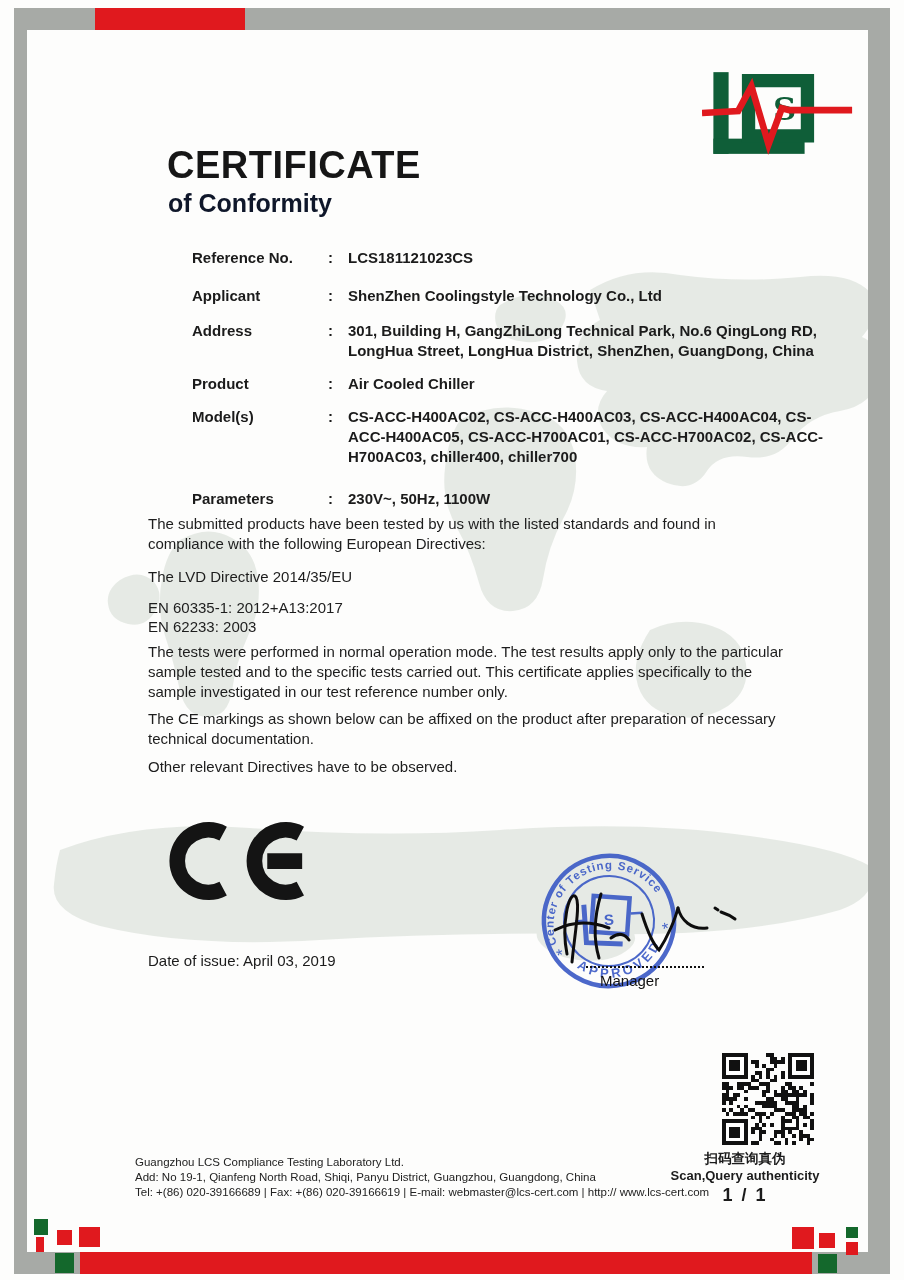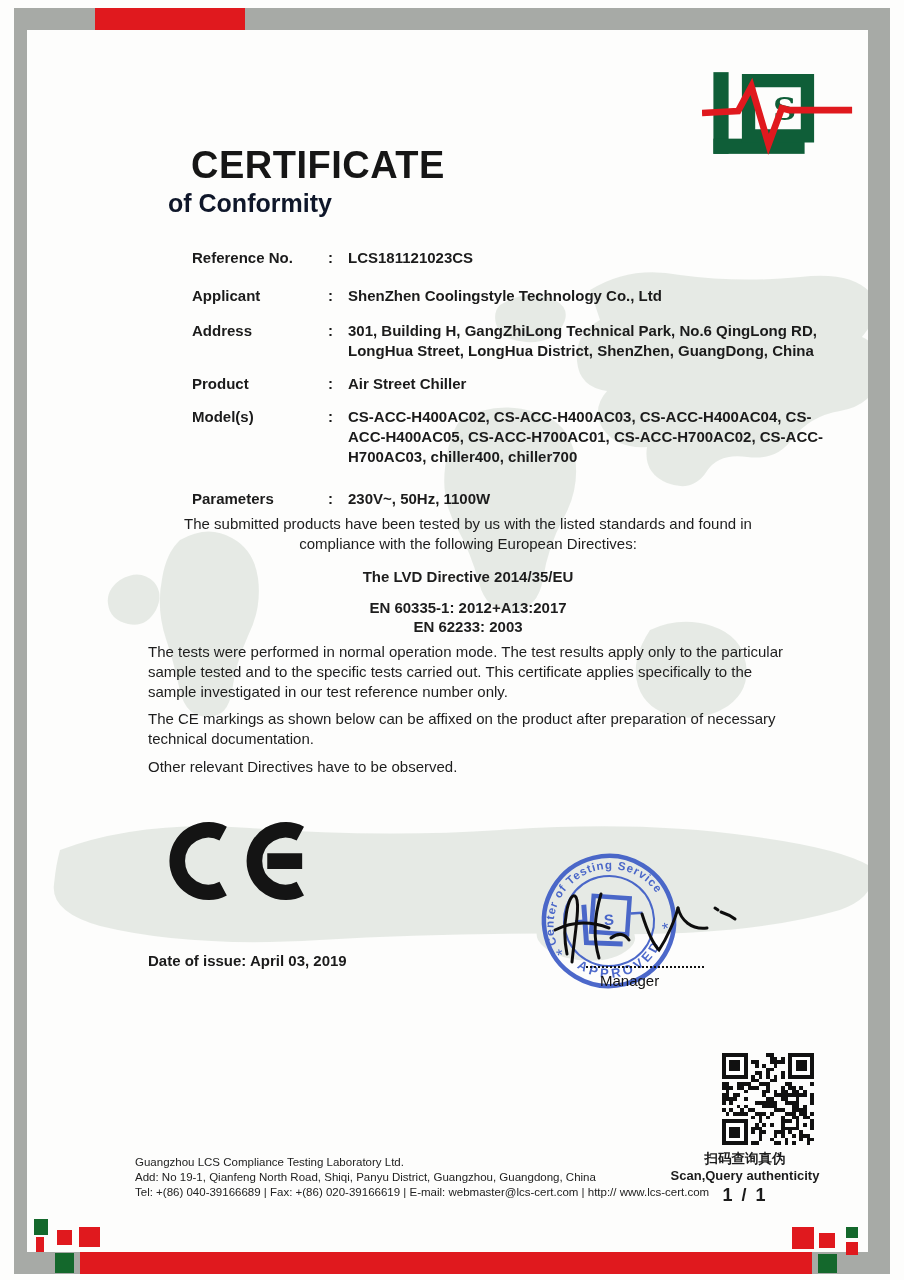--- a/index.html
+++ b/index.html
@@ -13,21 +13,21 @@
   #map{position:absolute;left:30px;top:250px;z-index:0;opacity:.6;}
   
   .content{position:absolute;inset:0;z-index:2;}
   .title{font-size:38px;font-weight:bold;letter-spacing:.5px;color:#161616;}
   .subtitle{font-size:25px;font-weight:bold;color:#0f172a;}
   .fieldrow{position:absolute;left:148px;display:flex;font-size:15px;font-weight:bold;line-height:1.32;margin-left:44px;}
   .fieldrow .lbl{width:136px;flex:none;}
   .fieldrow .colon{width:20px;flex:none;text-align:left;}
   .fieldrow .val{width:478px;}
   .para{position:absolute;left:148px;width:640px;font-size:15px;line-height:1.33;color:#1d1d1d;}
-  .bold{font-weight:bold;text-align:center;}
+  .bold{font-weight:normal;}
   .footer{position:absolute;left:135px;top:1155px;font-size:11.5px;line-height:1.3;color:#222;z-index:3;}
   .qrcap{position:absolute;left:652px;top:1150px;width:186px;text-align:center;z-index:3;}
   .qrcap .zh{font-size:13.5px;font-weight:bold;}
   .qrcap .en{font-size:13px;font-weight:bold;}
   .qrcap .pg{font-size:18px;font-weight:bold;letter-spacing:2px;margin-top:2px;}
   .manager{position:absolute;left:600px;top:972px;font-size:15px;color:#111;z-index:4;}
   .dotline{position:absolute;left:586px;top:966px;width:118px;border-bottom:2px dotted #111;z-index:4;}
   .stampwrap{position:absolute;left:521px;top:833px;z-index:3;opacity:.92;}
   .sigwrap{position:absolute;left:545px;top:872px;z-index:4;}
 </style>
@@ -72,55 +72,55 @@
     <svg class="abs" style="left:702px;top:60px;" width="152" height="106" viewBox="0 0 160 110">
       <g fill="#0f5e38">
         <rect x="12" y="12" width="16" height="86"></rect>
         <rect x="12" y="82" width="96" height="16"></rect>
         <path d="M42 14 h76 v72 h-76 z M56 28 v44 h48 v-44 z"></path>
       </g>
       <text x="87" y="62" text-anchor="middle" font-family="'DejaVu Serif','Liberation Serif',serif" font-size="34" font-weight="bold" fill="#0f5e38">S</text>
       <polyline points="0,55 38,53 52,27 70,88 84,50 92,52 158,52" fill="none" stroke="#e0191e" stroke-width="7" stroke-linejoin="miter"></polyline>
     </svg>
 
-    <div class="abs title" style="left:167px;top:144px;margin-left:24px;">CERTIFICATE</div>
+    <div class="abs title" style="left:167px;top:144px;">CERTIFICATE</div>
     <div class="abs subtitle" style="left:168px;top:189px;">of Conformity</div>
 
     <div class="fieldrow" style="top:248px;">
       <span class="lbl">Reference No.</span>
       <span class="colon">:</span>
       <span class="val">LCS181121023CS</span>
     </div>
     <div class="fieldrow" style="top:286px;">
       <span class="lbl">Applicant</span>
       <span class="colon">:</span>
       <span class="val">ShenZhen Coolingstyle Technology Co., Ltd</span>
     </div>
     <div class="fieldrow" style="top:321px;">
       <span class="lbl">Address</span>
       <span class="colon">:</span>
       <span class="val">301, Building H, GangZhiLong Technical Park, No.6 QingLong RD, LongHua Street, LongHua District, ShenZhen, GuangDong, China</span>
     </div>
     <div class="fieldrow" style="top:374px;">
       <span class="lbl">Product</span>
       <span class="colon">:</span>
-      <span class="val">Air Street Chiller</span>
+      <span class="val">Air Cooled Chiller</span>
     </div>
     <div class="fieldrow" style="top:407px;">
       <span class="lbl">Model(s)</span>
       <span class="colon">:</span>
       <span class="val">CS-ACC-H400AC02, CS-ACC-H400AC03, CS-ACC-H400AC04, CS-ACC-H400AC05, CS-ACC-H700AC01, CS-ACC-H700AC02, CS-ACC-H700AC03, chiller400, chiller700</span>
     </div>
     <div class="fieldrow" style="top:489px;">
       <span class="lbl">Parameters</span>
       <span class="colon">:</span>
       <span class="val">230V~, 50Hz, 1100W</span>
     </div>
 
-    <div class="para" style="top:514px;text-align:center;">The submitted products have been tested by us with the listed standards and found in compliance with the following European Directives:</div>
+    <div class="para" style="top:514px;">The submitted products have been tested by us with the listed standards and found in compliance with the following European Directives:</div>
     <div class="para bold" style="top:567px;">The LVD Directive 2014/35/EU</div>
     <div class="para bold" style="top:598px;">EN 60335-1: 2012+A13:2017</div>
     <div class="para bold" style="top:617px;">EN 62233: 2003</div>
     <div class="para" style="top:642px;">The tests were performed in normal operation mode. The test results apply only to the particular sample tested and to the specific tests carried out. This certificate applies specifically to the sample investigated in our test reference number only.</div>
     <div class="para" style="top:709px;">The CE markings as shown below can be affixed on the product after preparation of necessary technical documentation.</div>
     <div class="para" style="top:757px;">Other relevant Directives have to be observed.</div>
 
     <svg class="abs" style="left:146px;top:810px;" width="158" height="104" viewBox="0 0 172 104">
       <g stroke="#141414" stroke-width="17" fill="none" stroke-linecap="butt">
         <path d="M 84 21 A 34 34 0 1 0 84 81"></path>
@@ -383,17 +383,17 @@
       </svg>
     <div class="qrcap">
       <div class="zh">扫码查询真伪</div>
       <div class="en">Scan,Query authenticity</div>
       <div class="pg">1 / 1</div>
     </div>
 
     <div class="footer">
       <div>Guangzhou LCS Compliance Testing Laboratory Ltd.</div>
       <div>Add: No 19-1, Qianfeng North Road, Shiqi, Panyu District, Guangzhou, Guangdong, China</div>
-      <div>Tel: +(86) 040-39166689  |  Fax: +(86) 020-39166619  |  E-mail: webmaster@lcs-cert.com  |  http:// www.lcs-cert.com</div>
+      <div>Tel: +(86) 020-39166689  |  Fax: +(86) 020-39166619  |  E-mail: webmaster@lcs-cert.com  |  http:// www.lcs-cert.com</div>
     </div>
 
   </div>
 </div>
 
 </body></html>

